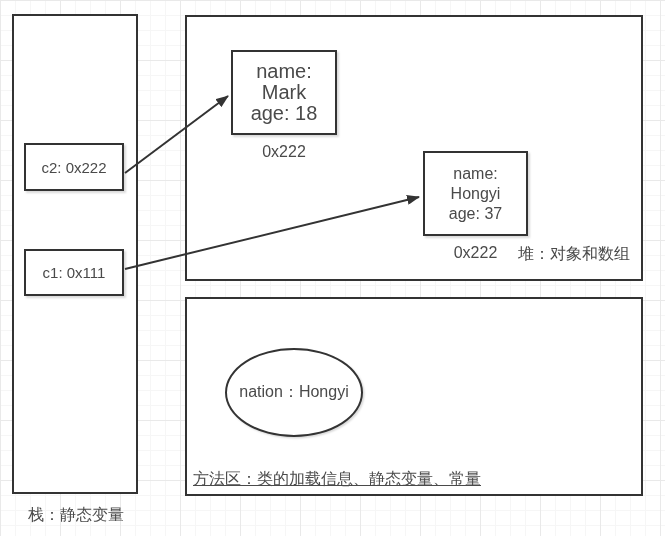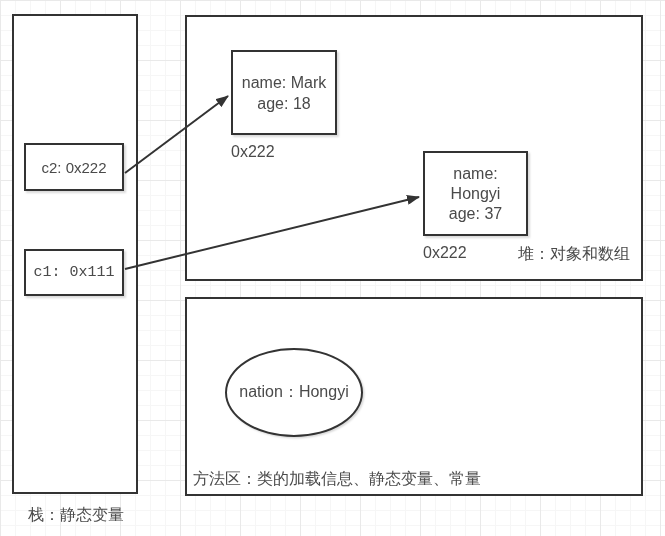--- a/index.html
+++ b/index.html
@@ -32,43 +32,43 @@
     display: flex;
     align-items: center;
     justify-content: center;
     text-align: center;
   }
   .pre { white-space: pre-line; }
 
   
   .stack-rect   { left: 12px;  top: 14px;  width: 126px; height: 480px; }
   .var-c2       { left: 24px;  top: 143px; width: 100px; height: 48px; font-size: 15px; }
-  .var-c1       { left: 24px;  top: 249px; width: 100px; height: 47px; font-size: 15px; font-family: Liberation Mono, monospace; }
+  .var-c1       { left: 24px;  top: 249px; width: 100px; height: 47px; font-size: 15px; }
 
   
   .heap-rect    { left: 185px; top: 15px;  width: 458px; height: 266px; }
-  .obj-mark     { left: 231px; top: 50px;  width: 106px; height: 85px; font-size: 16px; line-height: 21px; }
+  .obj-mark     { left: 231px; top: 50px;  width: 106px; height: 85px; font-size: 20px; line-height: 21px; }
   .obj-hongyi   { left: 423px; top: 151px; width: 105px; height: 85px; font-size: 16px; line-height: 20px; }
   .addr {
     position: absolute;
-    text-align: left;
+    text-align: center;
     font-size: 16px;
   }
   .addr-mark    { left: 231px; top: 143px; width: 106px; }
   .addr-hongyi  { left: 423px; top: 244px; width: 105px; }
 
   
   .method-rect  { left: 185px; top: 297px; width: 458px; height: 199px; }
   .ellipse      { left: 225px; top: 348px; width: 138px; height: 89px; border-radius: 50%; font-size: 16px; }
 
   
   .label { position: absolute; font-size: 16px; white-space: nowrap; }
   .label-stack  { left: 28px;  top: 505px; }
   .label-heap   { right: 35px; top: 244px; }
-  .label-method { left: 193px; top: 469px; }
+  .label-method { left: 193px; top: 469px; text-decoration: underline; }
 
   .arrows {
     position: absolute;
     left: 0; top: 0;
     width: 665px; height: 536px;
     z-index: 5;
   }
   .arrow-line { stroke: #333333; stroke-width: 2; }
 </style>
 </head>

